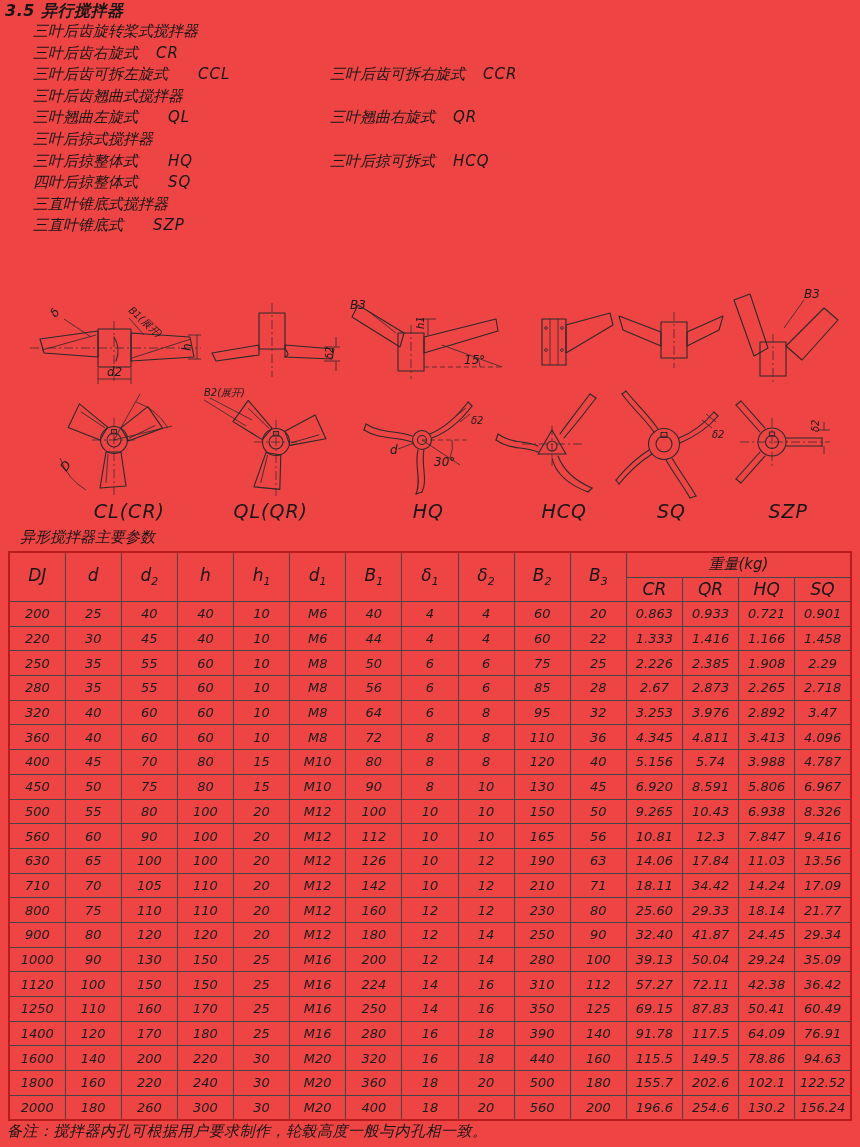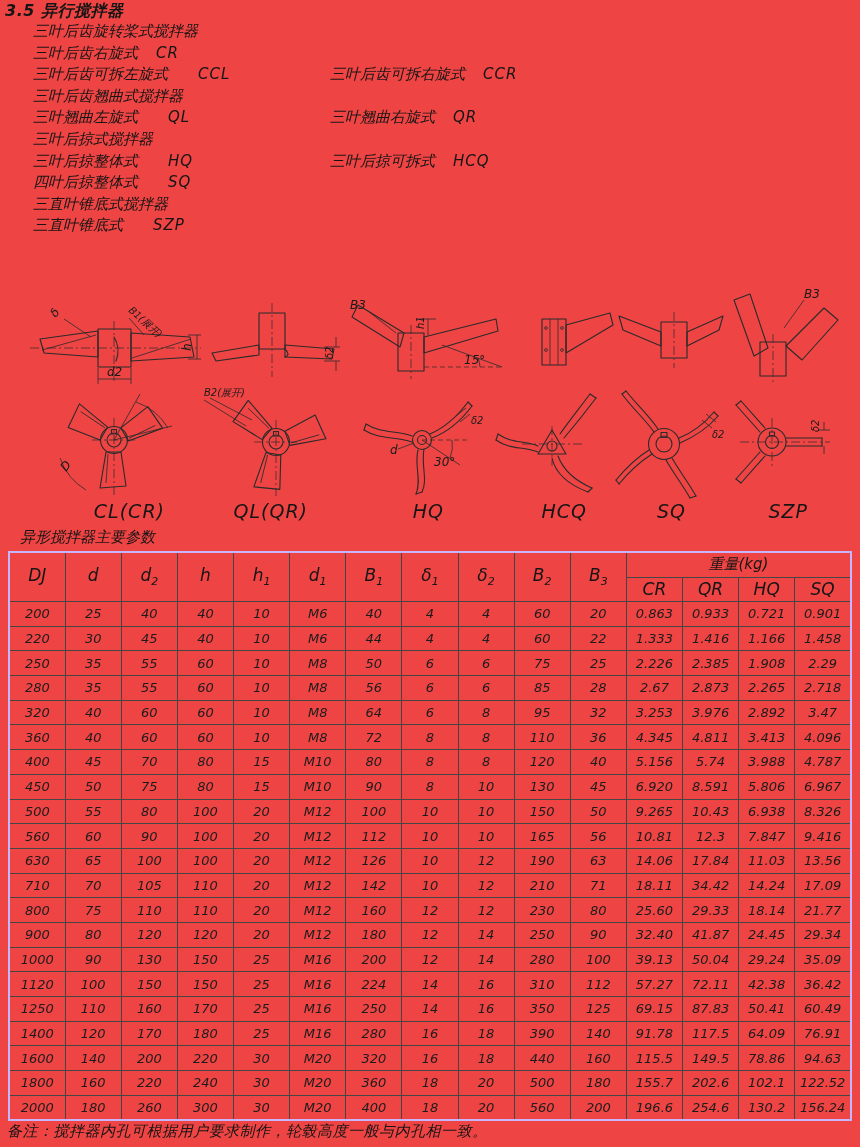--- a/index.html
+++ b/index.html
@@ -16,21 +16,21 @@
   .fig svg{display:block;}
   .st{fill:none;stroke:#2b2b2b;stroke-width:1.1;stroke-linejoin:round;stroke-linecap:round;}
   .thin{fill:none;stroke:#2b2b2b;stroke-width:.8;}
   .cl{fill:none;stroke:#2b2b2b;stroke-width:.7;stroke-dasharray:9 3 2 3;}
   .dash{fill:none;stroke:#2b2b2b;stroke-width:.7;stroke-dasharray:5 3;}
   .lbl{fill:#1a1a1a;font-size:12px;font-family:"DejaVu Sans","Liberation Sans",sans-serif;}
   .lbl-s{fill:#1a1a1a;font-size:10px;font-family:"DejaVu Sans","Liberation Sans",sans-serif;}
   .caption{position:absolute;top:500px;font-size:19px;text-align:right;letter-spacing:1px;}
   .param-title{position:absolute;left:8px;top:528px;font-size:15px;margin-left:12px;}
   table.params{position:absolute;left:8px;top:551px;width:844px;border-collapse:collapse;
-        table-layout:fixed;border:2px solid #c4b5fd;}
+        table-layout:fixed;border:2px solid #b91c1c;}
   table.params th,table.params td{border:1px solid #454545;text-align:center;vertical-align:middle;
         padding:0;font-weight:normal;overflow:hidden;}
   th.ph{height:48px;font-size:17px;}
   th.ph sub{font-size:11px;}
   th.wg{height:23px;font-size:15px;}
   th.wc{height:23px;font-size:17px;}
   td.cell{height:23.7px;font-size:13px;color:#1c1c1c;}
   .footer-note{position:absolute;left:7px;top:1122px;font-size:15px;letter-spacing:.5px;}
 </style>
 </head>

